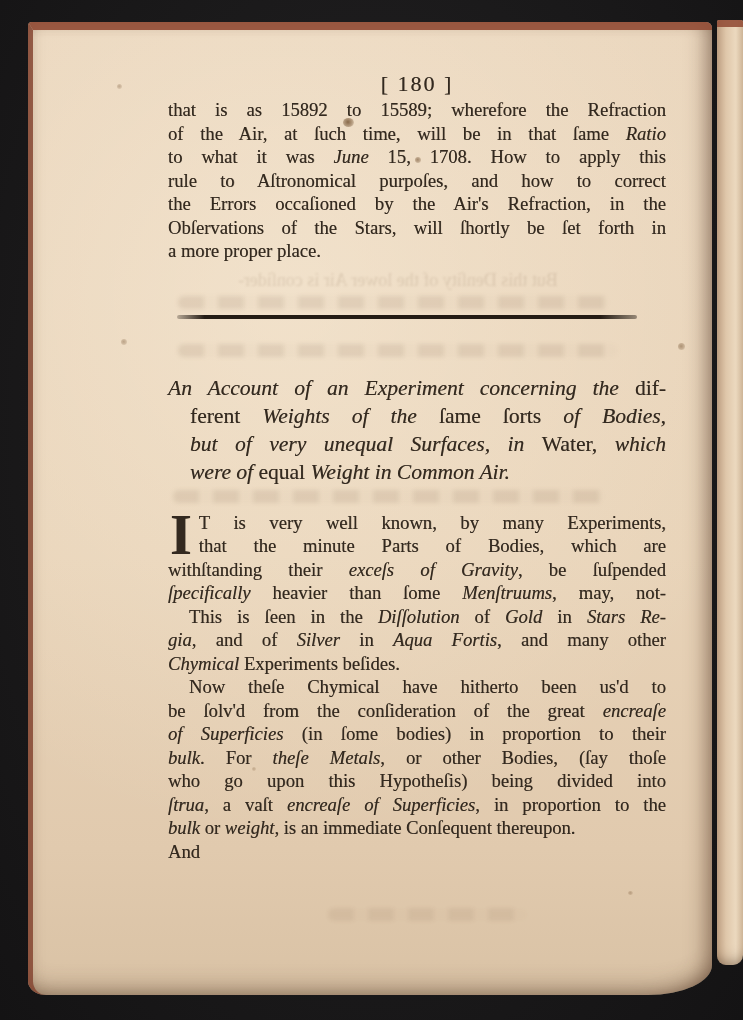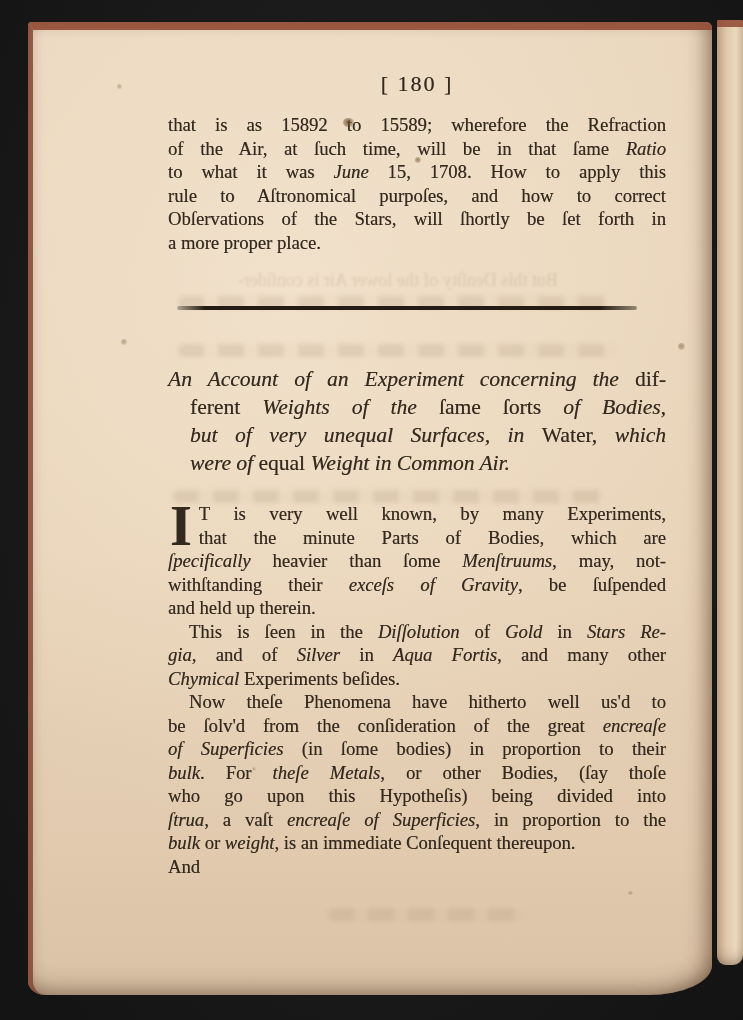--- a/index.html
+++ b/index.html
@@ -50,21 +50,21 @@
   }
   .pagenum {
     text-align:center; font-size:22px; line-height:26px; letter-spacing:2px;
   }
   .block.paragraph { font-size:18.6px; line-height:23.5px; }
   .ln { white-space:nowrap; }
   .ln.j { white-space:normal; text-align:justify; text-align-last:justify; }
   .ln.ind { padding-left:21px; }
   .it { font-style:italic; }
   .rm { font-style:normal; }
-  [data-name="refraction-paragraph"] { margin-top:16px; }
+  [data-name="refraction-paragraph"] { margin-top:1px; }
   [data-name="section-divider"] {
     margin:52px 0 0 9px; width:460px; height:4px;
     background:linear-gradient(to right,#2a211847,#241c14 6%,#241c14 92%,#2a211870);
     border-radius:2px;
   }
   [data-name="account-heading"] {
     margin-top:55px; font-size:21.5px; line-height:28px; font-style:italic;
   }
   [data-name="account-heading"] .ln.ind { padding-left:22px; }
   [data-name="body-paragraph-1"] { margin-top:25px; }
@@ -111,45 +111,45 @@
     <div class="smudge sm4" data-name="showthrough-smudge"></div>
 
     <div class="textblock" data-name="text-block">
       <div class="pagenum" data-name="page-number">[ 180 ]</div>
       <div id="blocks" data-name="page-content">
           <div class="block paragraph" data-name="refraction-paragraph">
             <div class="ln j" data-name="text-line"><span class="rm">that is as 15892 to 15589; wherefore the Refraction</span></div>
             <div class="ln j" data-name="text-line"><span class="rm">of the Air, at ſuch time, will be in that ſame </span><span class="it">Ratio</span></div>
             <div class="ln j" data-name="text-line"><span class="rm">to what it was </span><span class="it">June </span><span class="rm">15, 1708.  How to apply this</span></div>
             <div class="ln j" data-name="text-line"><span class="rm">rule to Aſtronomical purpoſes, and how to correct</span></div>
+            <div class="ln j" data-name="text-line"><span class="rm">the Errors occaſioned by the Air's Refraction, in the</span></div>
             <div class="ln j" data-name="text-line"><span class="rm">Obſervations of the Stars, will ſhortly be ſet forth in</span></div>
             <div class="ln" data-name="text-line"><span class="rm">a more proper place.</span></div>
           </div>
           <div class="block rule" data-name="section-divider"></div>
           <div class="block heading" data-name="account-heading">
             <div class="ln j" data-name="text-line"><span class="it">An Account of an Experiment concerning the </span><span class="rm">dif-</span></div>
             <div class="ln j ind" data-name="text-line"><span class="rm">ferent </span><span class="it">Weights of the </span><span class="rm">ſame ſorts </span><span class="it">of Bodies,</span></div>
             <div class="ln j ind" data-name="text-line"><span class="it">but of very unequal Surfaces, in </span><span class="rm">Water, </span><span class="it">which</span></div>
             <div class="ln ind" data-name="text-line"><span class="it">were of </span><span class="rm">equal </span><span class="it">Weight in Common Air.</span></div>
           </div>
           <div class="block paragraph" data-name="body-paragraph-1">
             <span class="dropcap" data-name="drop-cap">I</span>
             <div class="ln j" data-name="text-line"><span class="rm">T is very well known, by many Experiments,</span></div>
             <div class="ln j" data-name="text-line"><span class="rm">that the minute Parts of Bodies, which are</span></div>
+            <div class="ln j" data-name="text-line"><span class="rm">withſtanding their </span><span class="it">exceſs of Gravity</span><span class="rm">, be ſuſpended</span></div>
             <div class="ln j" data-name="text-line"><span class="it">ſpecifically </span><span class="rm">heavier than ſome </span><span class="it">Menſtruums</span><span class="rm">, may, not-</span></div>
-            <div class="ln j" data-name="text-line"><span class="rm">withſtanding their </span><span class="it">exceſs of Gravity</span><span class="rm">, be ſuſpended</span></div>
-            <div class="ln" data-name="text-line"><span class="rm">and held up therein.</span></div>
           </div>
           <div class="block paragraph" data-name="body-paragraph-2">
             <div class="ln j ind" data-name="text-line"><span class="rm">This is ſeen in the </span><span class="it">Diſſolution </span><span class="rm">of </span><span class="it">Gold </span><span class="rm">in </span><span class="it">Stars Re-</span></div>
             <div class="ln j" data-name="text-line"><span class="it">gia</span><span class="rm">, and of </span><span class="it">Silver </span><span class="rm">in </span><span class="it">Aqua Fortis</span><span class="rm">, and many other</span></div>
             <div class="ln" data-name="text-line"><span class="it">Chymical </span><span class="rm">Experiments beſides.</span></div>
           </div>
           <div class="block paragraph" data-name="body-paragraph-3">
-            <div class="ln j ind" data-name="text-line"><span class="rm">Now theſe Phenomena have hitherto well us'd to</span></div>
+            <div class="ln j ind" data-name="text-line"><span class="rm">Now theſe Chymical have hitherto been us'd to</span></div>
             <div class="ln j" data-name="text-line"><span class="rm">be ſolv'd from the conſideration of the great </span><span class="it">encreaſe</span></div>
             <div class="ln j" data-name="text-line"><span class="it">of Superficies </span><span class="rm">(in ſome bodies) in proportion to their</span></div>
             <div class="ln j" data-name="text-line"><span class="it">bulk</span><span class="rm">.  For </span><span class="it">theſe Metals</span><span class="rm">, or other Bodies, (ſay thoſe</span></div>
             <div class="ln j" data-name="text-line"><span class="rm">who go upon this Hypotheſis) being divided into</span></div>
             <div class="ln j" data-name="text-line"><span class="it">ſtrua</span><span class="rm">, a vaſt </span><span class="it">encreaſe of Superficies</span><span class="rm">, in proportion to the</span></div>
             <div class="ln" data-name="text-line"><span class="it">bulk </span><span class="rm">or </span><span class="it">weight</span><span class="rm">, is an immediate Conſequent thereupon.</span></div>
           </div>
         </div>
       <div class="catchword" data-name="catchword">And</div>
     </div>

